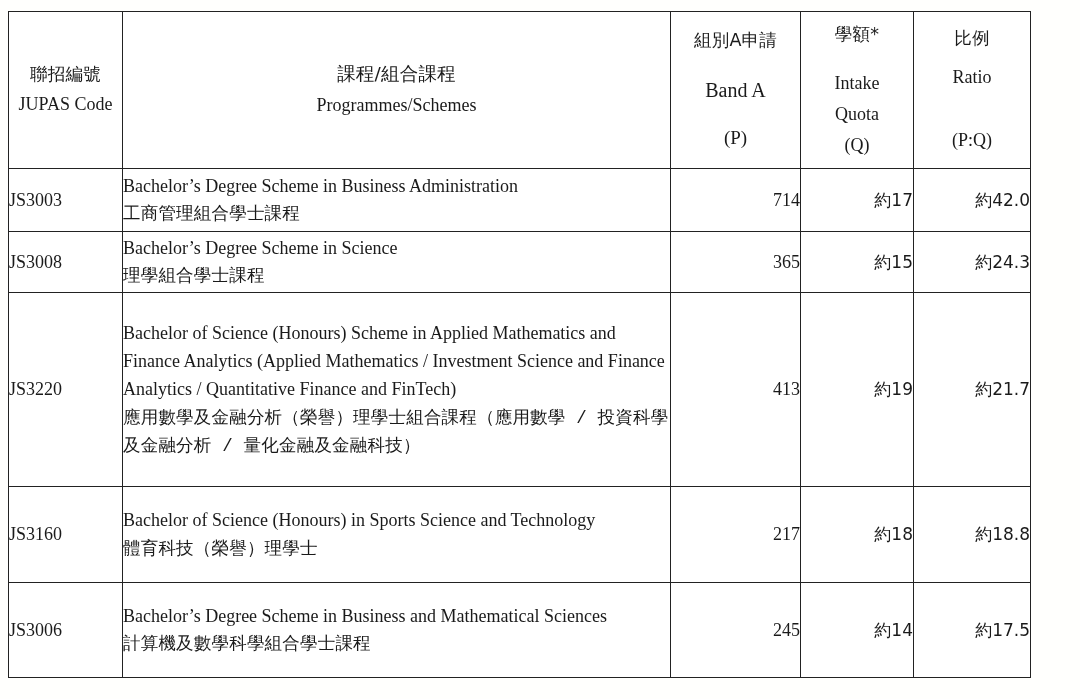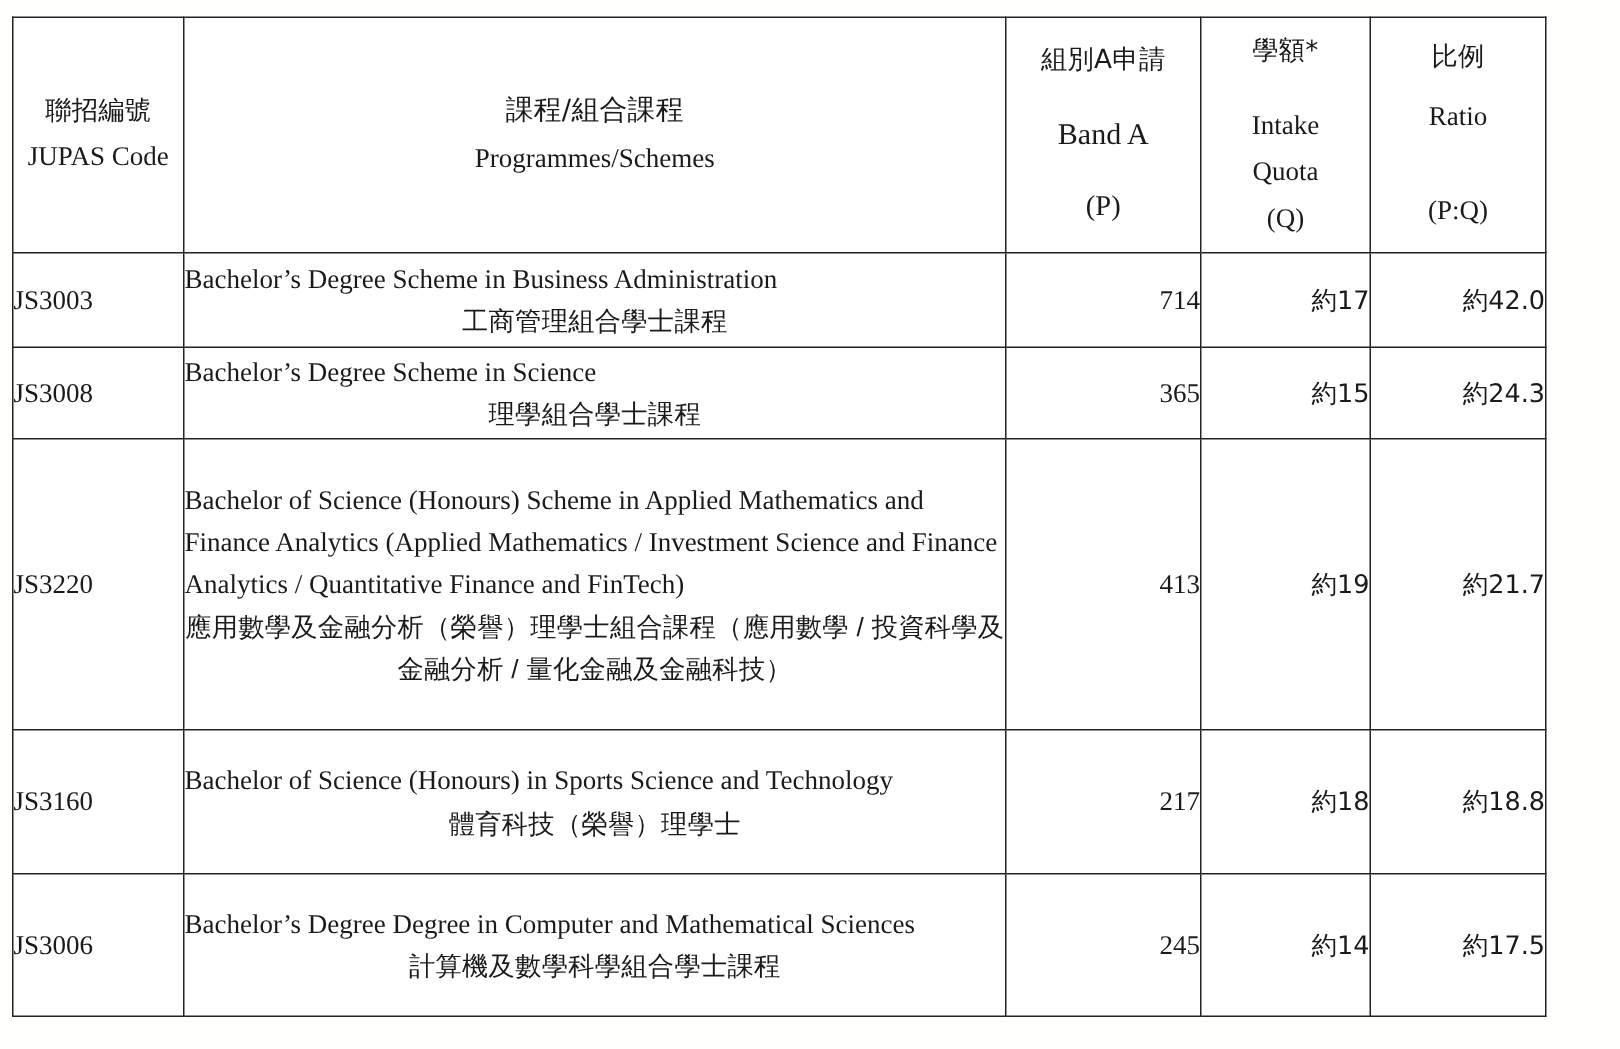--- a/index.html
+++ b/index.html
@@ -120,25 +120,24 @@
     font-family: "DejaVu Sans", "Liberation Sans", sans-serif;
     font-size: 17px;
   }
 
   .prog-en {
     font-family: "Liberation Serif", "DejaVu Serif", serif;
     font-size: 18px;
     line-height: 1.58;
   }
   .prog-zh {
-    font-family: Liberation Sans, sans-serif;
+    font-family: Liberation Mono, monospace;
     font-size: 17.5px;
     line-height: 1.62;
     letter-spacing: 0.2px;
-    text-align: center;
   }
 
   tr.r-1 td { height: 62px; }
   tr.r-2 td { height: 60px; }
   tr.r-3 td { height: 193px; }
   tr.r-4 td { height: 95px; }
   tr.r-5 td { height: 94px; }
 </style>
 </head>
 <body>
@@ -241,21 +240,21 @@
           <div class="prog-zh">體育科技（榮譽）理學士</div>
         </td>
         <td class="num-cell">217</td>
         <td class="num-cell zh-num">約18</td>
         <td class="num-cell zh-num">約18.8</td>
       </tr>
 
       <tr class="r-5">
         <td class="code-cell">JS3006</td>
         <td class="prog-cell">
-          <div class="prog-en">Bachelor’s Degree Degree in Computer and Mathematical Sciences</div>
+          <div class="prog-en">Bachelor’s Degree Scheme in Business and Mathematical Sciences</div>
           <div class="prog-zh">計算機及數學科學組合學士課程</div>
         </td>
         <td class="num-cell">245</td>
         <td class="num-cell zh-num">約14</td>
         <td class="num-cell zh-num">約17.5</td>
       </tr>
 
     </tbody>
   </table>
 

